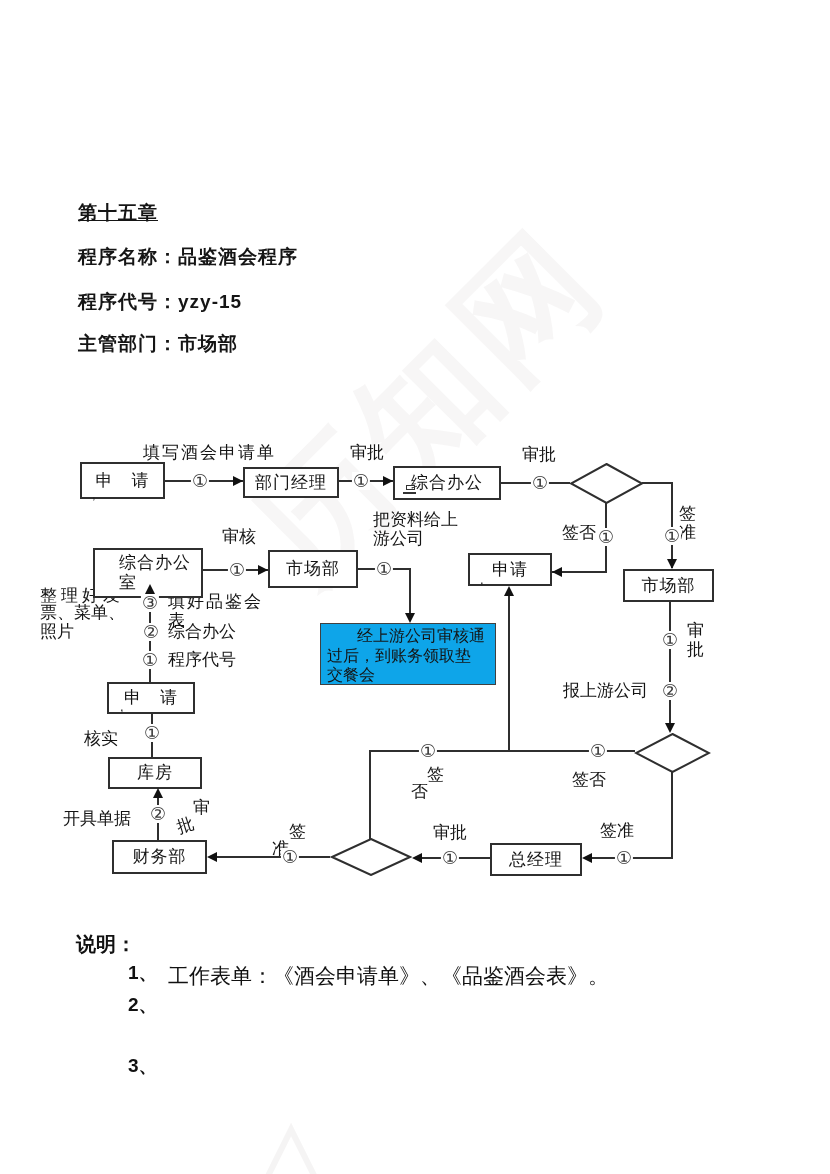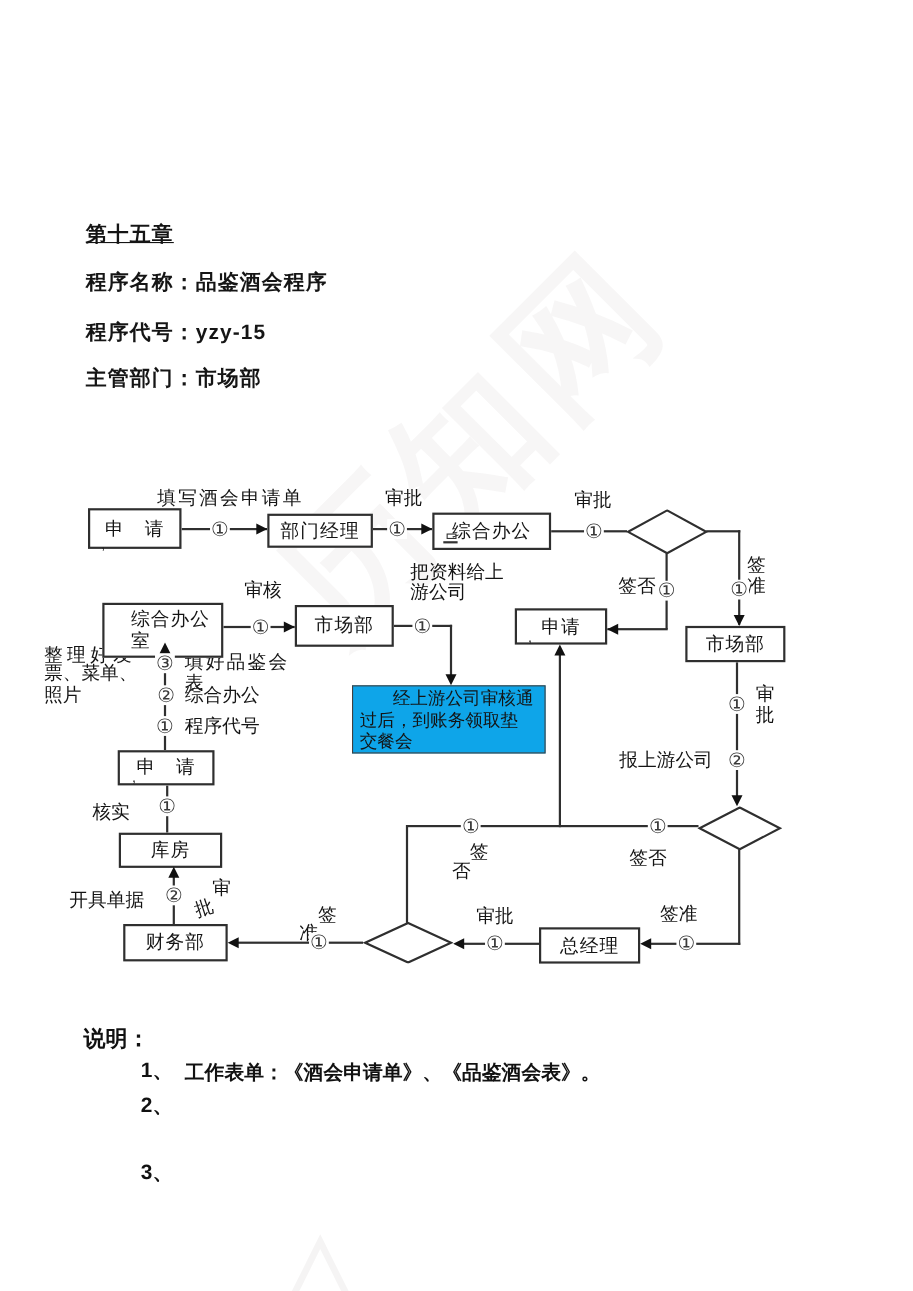--- a/index.html
+++ b/index.html
@@ -30,21 +30,21 @@
   .ar.r{border-top:5px solid transparent;border-bottom:5px solid transparent;border-left:10px solid #111;}
   .ar.l{border-top:5px solid transparent;border-bottom:5px solid transparent;border-right:10px solid #111;}
   .ar.u{border-left:5px solid transparent;border-right:5px solid transparent;border-bottom:10px solid #111;}
   .ar.d{border-left:5px solid transparent;border-right:5px solid transparent;border-top:10px solid #111;}
   .diamond{position:absolute; z-index:3;}
   .tick{position:absolute; font-size:13px; color:#222; z-index:4; line-height:1;}
   .smudge{position:absolute; width:13px; height:7px; border-bottom:2px solid #333; z-index:4;}
   .smudge:before{content:""; position:absolute; left:3px; top:0; width:7px; height:3px; border:1px solid #333;}
   .note-title{position:absolute; font-weight:bold; font-size:20px; color:#111;}
   .note-num{position:absolute; font-weight:bold; font-size:19px; color:#111; white-space:nowrap;}
-  .note-text{position:absolute; font-weight:bold; font-size:18px; color:#111; line-height:31px; width:616px;}
+  .note-text{position:absolute; font-weight:normal; font-size:21px; color:#111; line-height:31px; width:616px;}
   .wm{
     position:absolute; left:430px; top:405px; z-index:0; white-space:nowrap;
     transform:translate(-50%,-50%) rotate(-45deg);
     font-size:132px; font-weight:bold; color:rgba(120,100,100,0.06); letter-spacing:10px;
   }
   .wm2{
     position:absolute; left:245px; top:1098px; z-index:0;
     font-size:120px; color:rgba(120,100,100,0.07); line-height:1;
   }
 </style>

